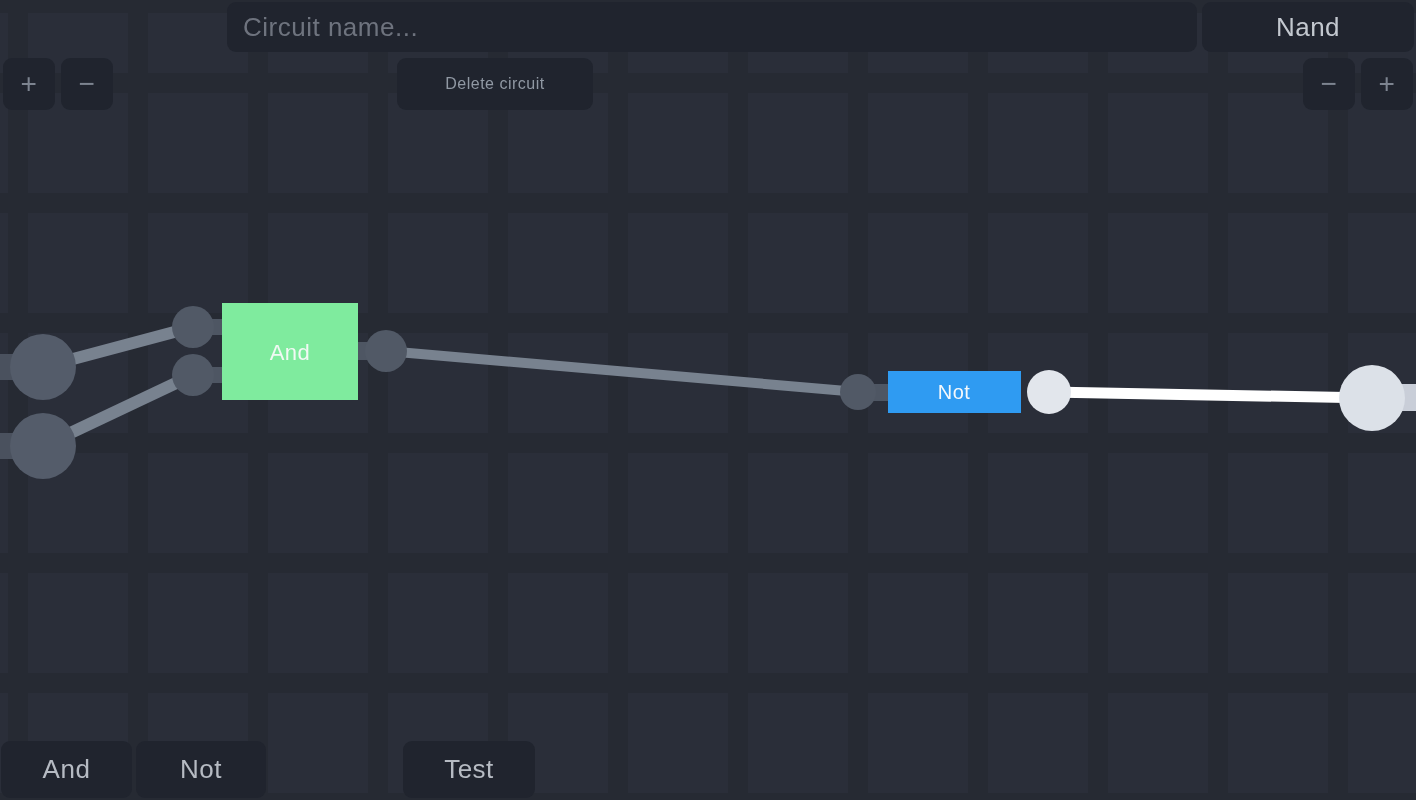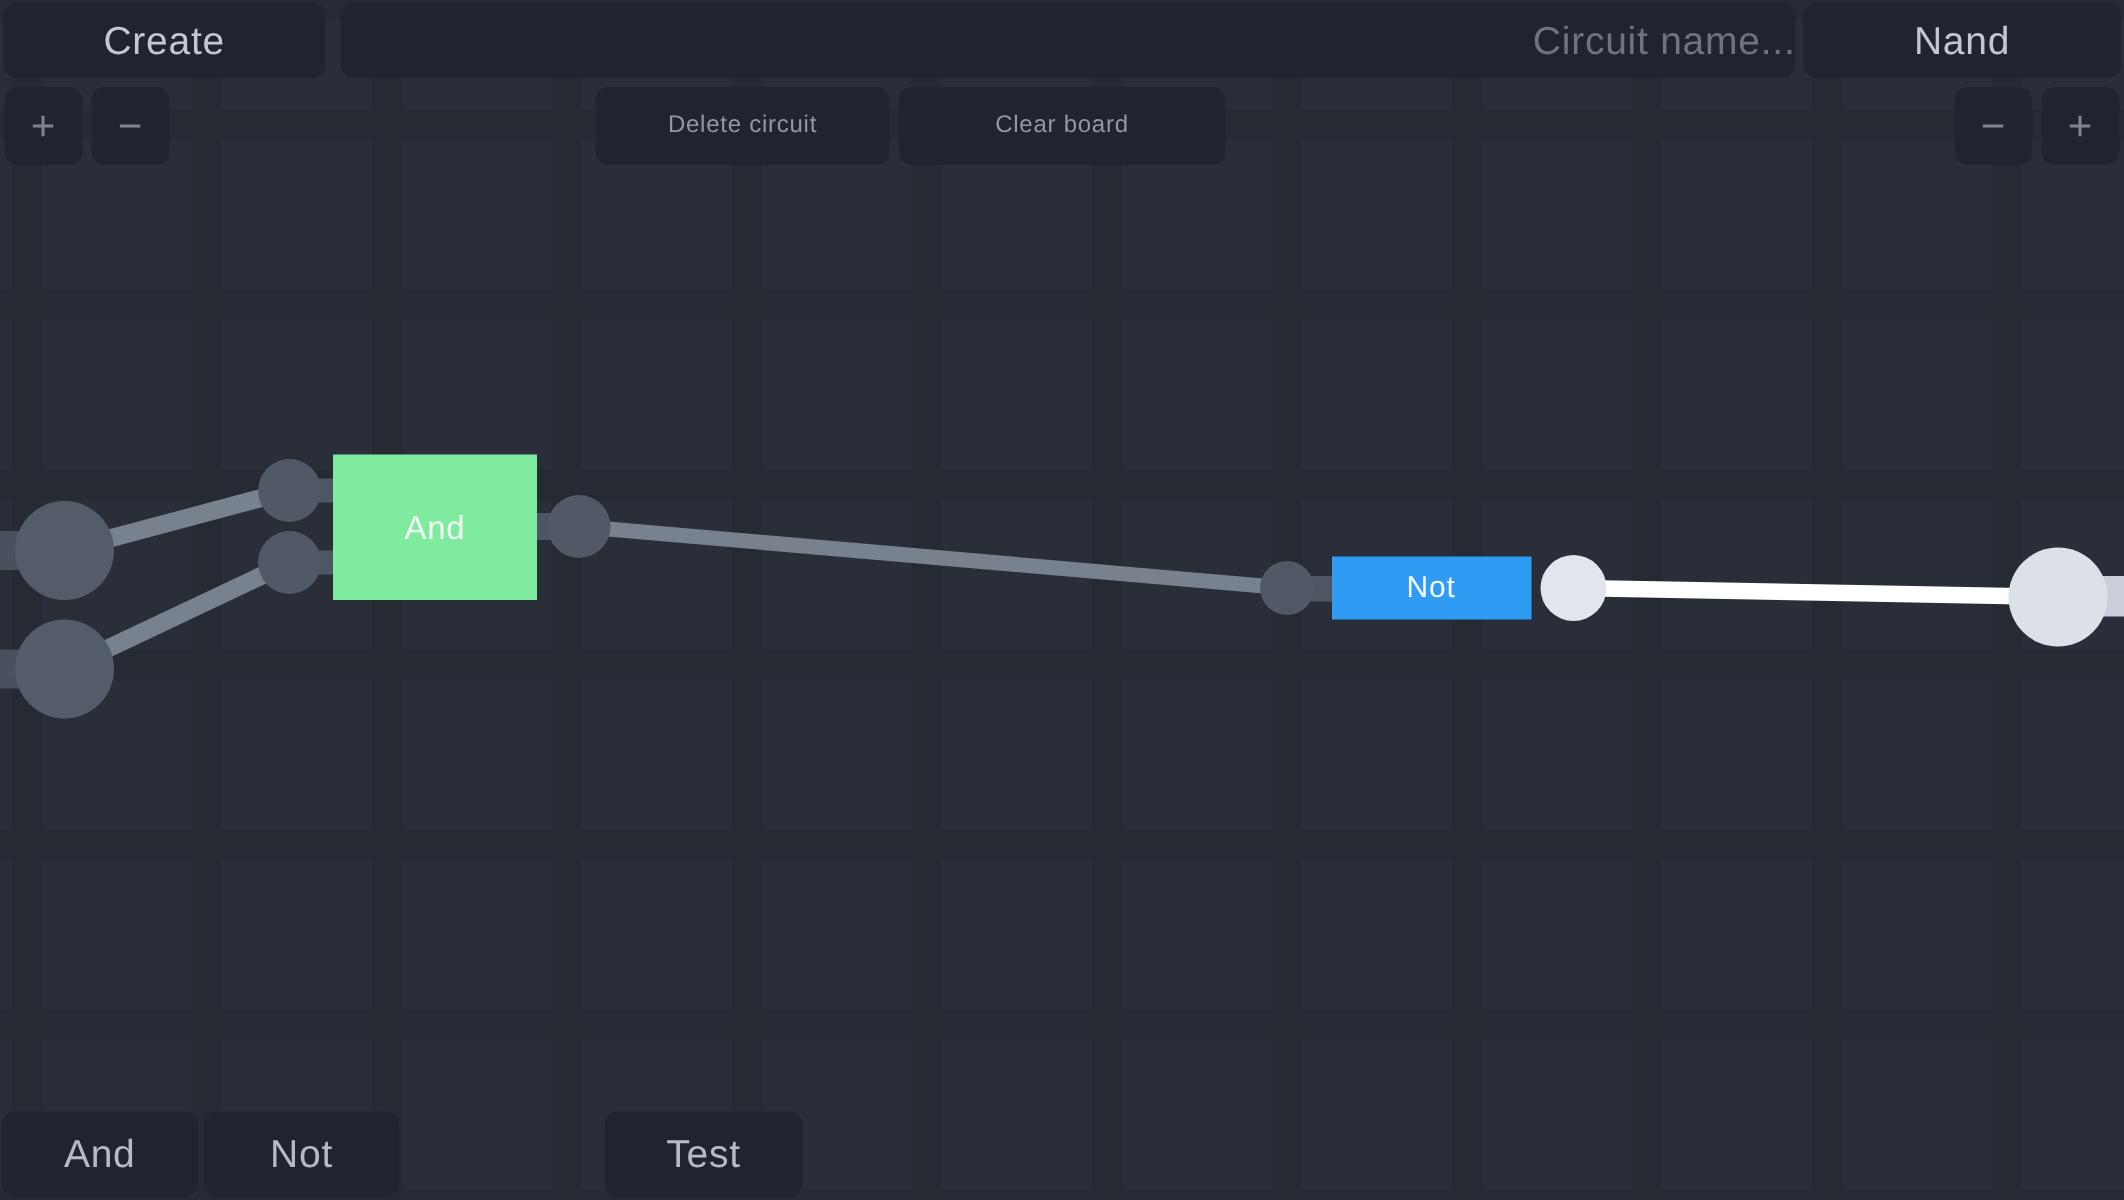--- a/index.html
+++ b/index.html
@@ -27,21 +27,21 @@
   .btn-zoom{color:#7d8490;font-size:28px;font-weight:400;}
   .btn-palette{color:#b6bbc3;font-size:26px;}
   .name-input{
     position:absolute;z-index:3;background:#20242e;border:none;border-radius:9px;
     font-family:inherit;font-size:26px;color:#c3c8cf;letter-spacing:0.5px;
     padding:0 0 0 16px;box-sizing:border-box;outline:none;
   }
   .name-input::placeholder{color:#6e737e;opacity:1;}
   
   .create-btn{left:2px;top:2px;width:215px;height:50px;}
-  .circuit-input{left:227px;top:2px;width:970px;height:50px;text-align:right;}
+  .circuit-input{left:227px;top:2px;width:970px;height:50px;}
   .menu-btn{left:1202px;top:2px;width:212px;height:50px;}
   
   .zl-plus{left:3px;top:58px;width:52px;height:52px;}
   .zl-minus{left:61px;top:58px;width:52px;height:52px;}
   .delete-btn{left:397px;top:58px;width:196px;height:52px;}
   .clear-btn{left:599px;top:58px;width:218px;height:52px;}
   .open-btn{left:825px;top:58px;width:196px;height:52px;}
   .zr-minus{left:1303px;top:58px;width:52px;height:52px;}
   .zr-plus{left:1361px;top:58px;width:52px;height:52px;}
   
@@ -82,28 +82,26 @@
     <circle cx="43" cy="446" r="33" fill="#545c6a"></circle>
     <circle cx="1372" cy="398" r="33" fill="#dce1e8"></circle>
 
     <rect x="222" y="303" width="136" height="97" fill="#7feb9e"></rect>
     <text x="290" y="352" text-anchor="middle" dominant-baseline="central" font-size="22" fill="#f1f9f4" class="gate-label">And</text>
 
     <rect x="888" y="371" width="133" height="42" fill="#2f9bf2"></rect>
     <text x="954" y="392" text-anchor="middle" dominant-baseline="central" font-size="20" fill="#f4f8fb" class="gate-label">Not</text>
   </svg>
 
-  <button class="btn btn-bright create-btn">Create</button>
   <input class="name-input circuit-input" type="text" value="" placeholder="Circuit name..." style="">
   <button class="btn btn-bright menu-btn">Nand</button>
 
   <button class="btn btn-zoom zl-plus">+</button>
   <button class="btn btn-zoom zl-minus">−</button>
   <button class="btn btn-mid delete-btn">Delete circuit</button>
-  <button class="btn btn-mid clear-btn">Clear board</button>
   <button class="btn btn-zoom zr-minus">−</button>
   <button class="btn btn-zoom zr-plus">+</button>
 
   <button class="btn btn-palette pal-and">And</button>
   <button class="btn btn-palette pal-not">Not</button>
   <button class="btn btn-palette pal-test">Test</button>
 
 </div>
 
 </body></html>

